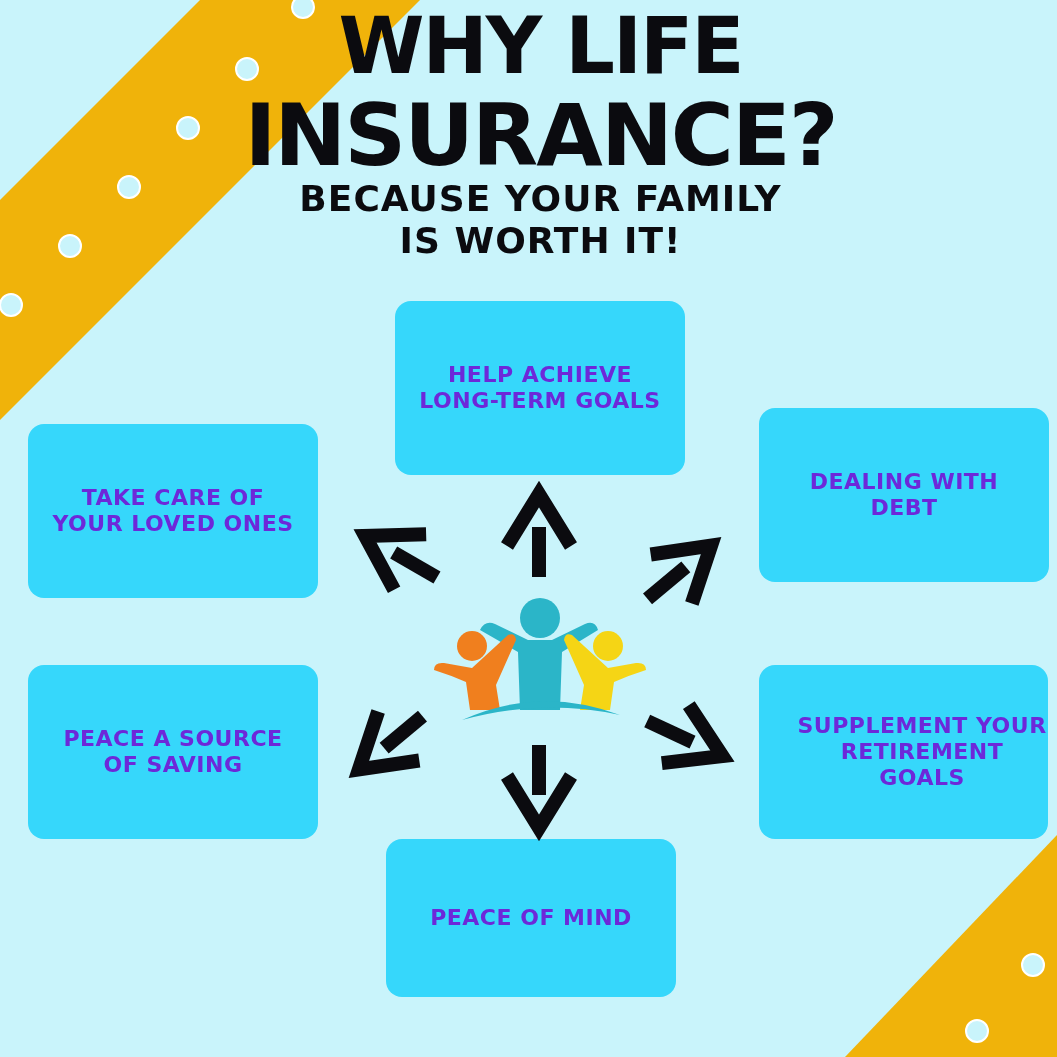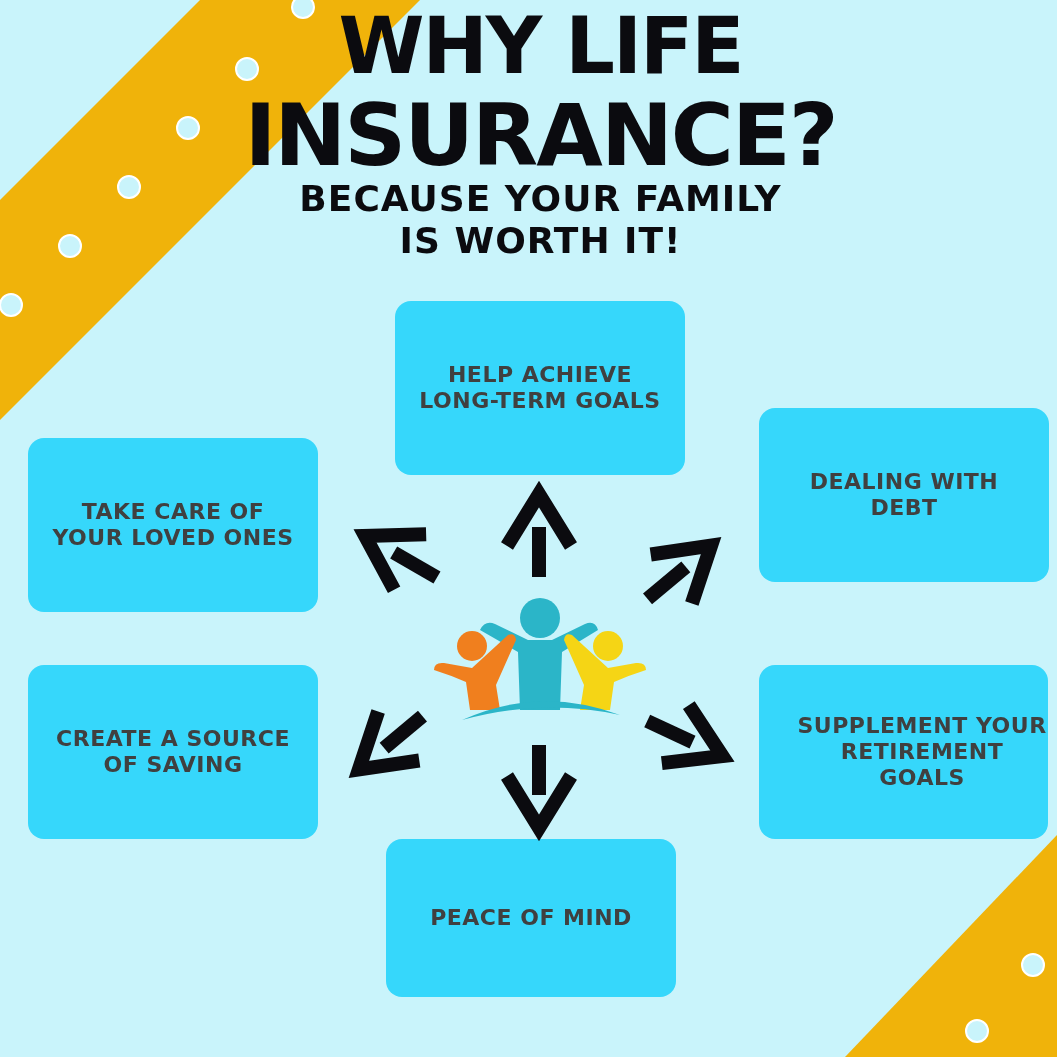--- a/index.html
+++ b/index.html
@@ -5,21 +5,21 @@
   html, body { margin:0; padding:0; }
   body { width:1057px; height:1057px; overflow:hidden; background:#c9f4fb; position:relative; font-family:"DejaVu Sans", sans-serif; }
   .bg-svg { position:absolute; left:0; top:0; width:1057px; height:1057px; }
   .title { position:absolute; left:0; width:1057px; text-align:center; color:#0b0b0f; font-weight:bold; margin:0; }
   .title-1 { top:6px; font-size:78px; line-height:80px; letter-spacing:-2px; left:12px; }
   .title-2 { top:92px; font-size:86px; line-height:86px; letter-spacing:-2px; left:12px; }
   .subtitle { position:absolute; left:12px; width:1057px; text-align:center; color:#0b0b0f; font-weight:bold; font-size:36px; line-height:38px; letter-spacing:1px; }
   .sub-1 { top:180px; }
   .sub-2 { top:222px; }
   .box { position:absolute; background:#36d7fb; border-radius:16px; display:flex; align-items:center; justify-content:center; text-align:center; }
-  .box span { color:#404040; font-weight:bold; font-size:22px; line-height:26px; letter-spacing:0.5px; white-space:pre-line; }
+  .box span { color:#6d28d9; font-weight:bold; font-size:22px; line-height:26px; letter-spacing:0.5px; white-space:pre-line; }
   .arrows { position:absolute; left:0; top:0; }
   .logo { position:absolute; left:430px; top:590px; width:220px; height:140px; }
 </style>
 </head>
 <body>
 
 <svg class="bg-svg" viewBox="0 0 1057 1057">
   <polygon points="200,0 420,0 0,420 0,200" fill="#f0b30a"></polygon>
   <g fill="#c9f4fb" stroke="#ffffff" stroke-width="2">
     <circle cx="303" cy="7" r="11"></circle>
@@ -38,30 +38,30 @@
 
 <h1 class="title title-1">WHY LIFE</h1>
 <h1 class="title title-2">INSURANCE?</h1>
 <div class="subtitle sub-1">BECAUSE YOUR FAMILY</div>
 <div class="subtitle sub-2">IS WORTH IT!</div>
 
 <div class="box" style="left:395px; top:301px; width:290px; height:174px;">
   <span>HELP ACHIEVE
 LONG-TERM GOALS</span>
 </div>
-<div class="box" style="left:28px; top:438px; width:290px; height:174px;">
+<div class="box" style="left:28px; top:424px; width:290px; height:174px;">
   <span>TAKE CARE OF
 YOUR LOVED ONES</span>
 </div>
 <div class="box" style="left:759px; top:408px; width:290px; height:174px;">
   <span>DEALING WITH
 DEBT</span>
 </div>
 <div class="box" style="left:28px; top:665px; width:290px; height:174px;">
-  <span>CREATE A SOURCE
+  <span>PEACE A SOURCE
 OF SAVING</span>
 </div>
 <div class="box" style="left:759px; top:665px; width:252px; height:174px;padding-left:37px;">
   <span>SUPPLEMENT YOUR
 RETIREMENT GOALS</span>
 </div>
 <div class="box" style="left:386px; top:839px; width:290px; height:158px;">
   <span>PEACE OF MIND</span>
 </div>
 

